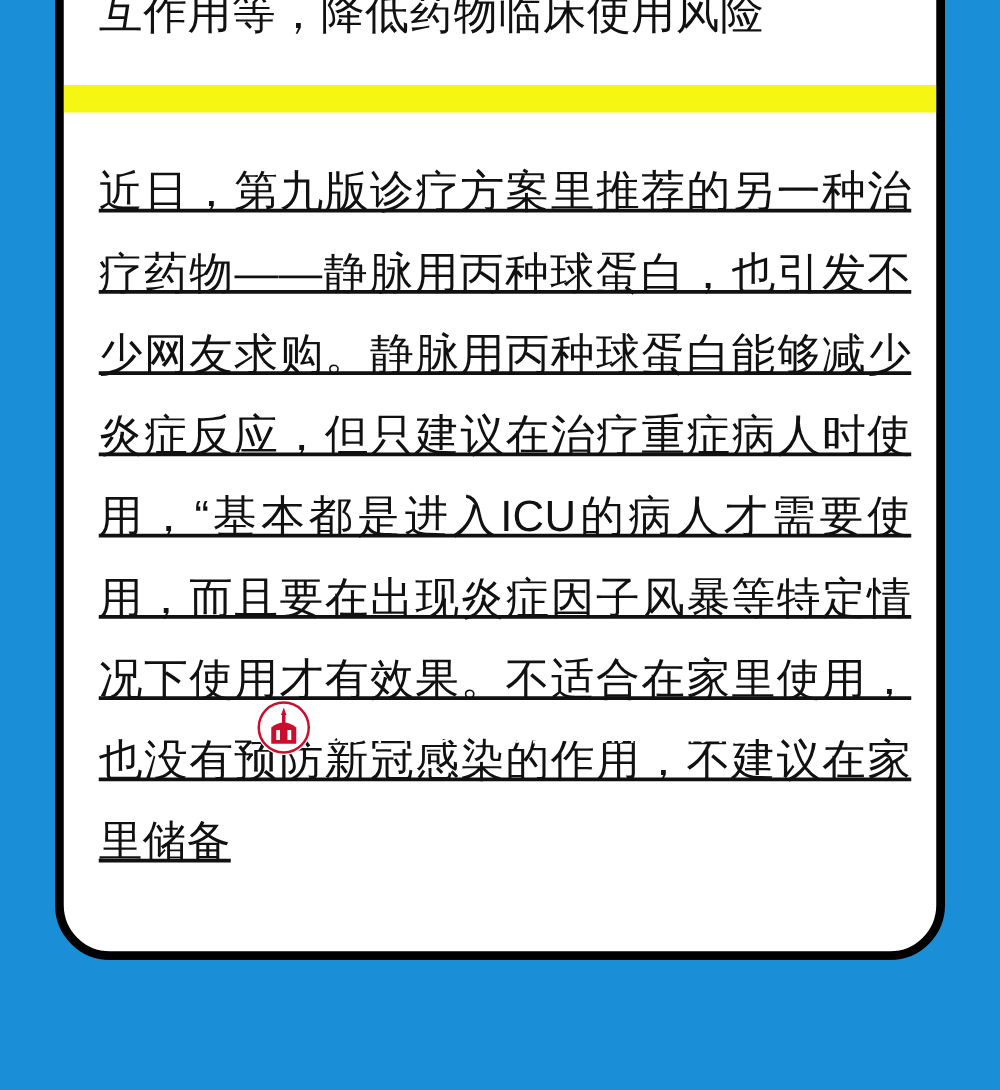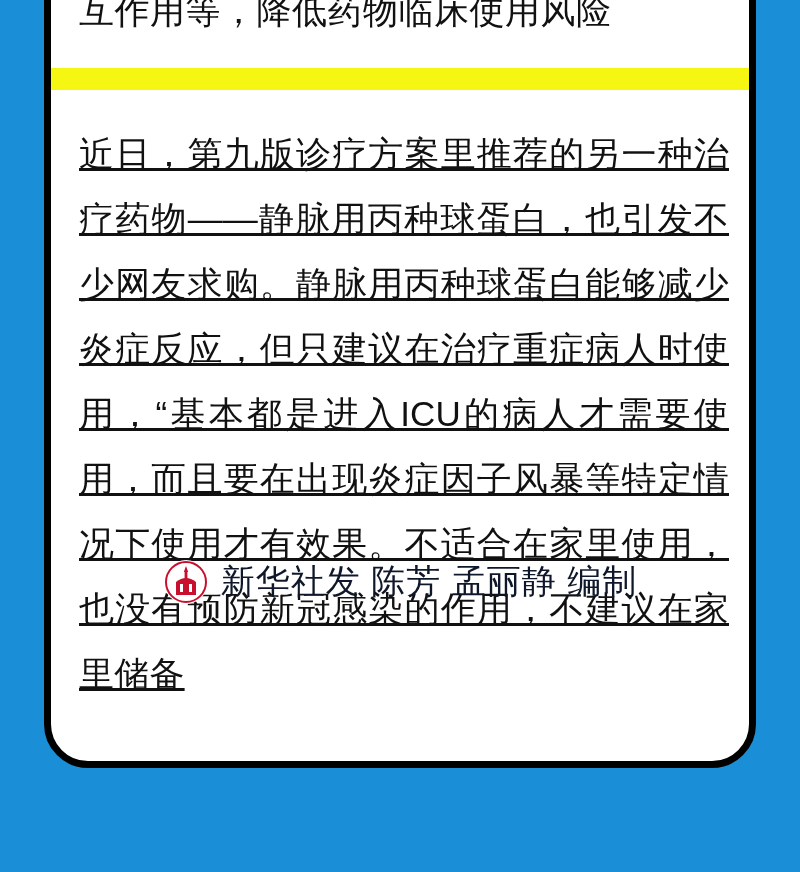--- a/index.html
+++ b/index.html
@@ -84,22 +84,22 @@
     gap: 12px;
   }
   .credit-logo {
     width: 46px;
     height: 46px;
     position: relative;
     display: inline-block;
   }
   .credit-logo svg { display: block; }
   .credit-text {
-    font-size: 34px;
-    color: #0f172a;
+    font-size: 27px;
+    color: #ffffff;
     letter-spacing: 1px;
     white-space: nowrap;
   }
 </style>
 </head>
 <body>
 
 <div class="poster">
 
   <div class="card">

